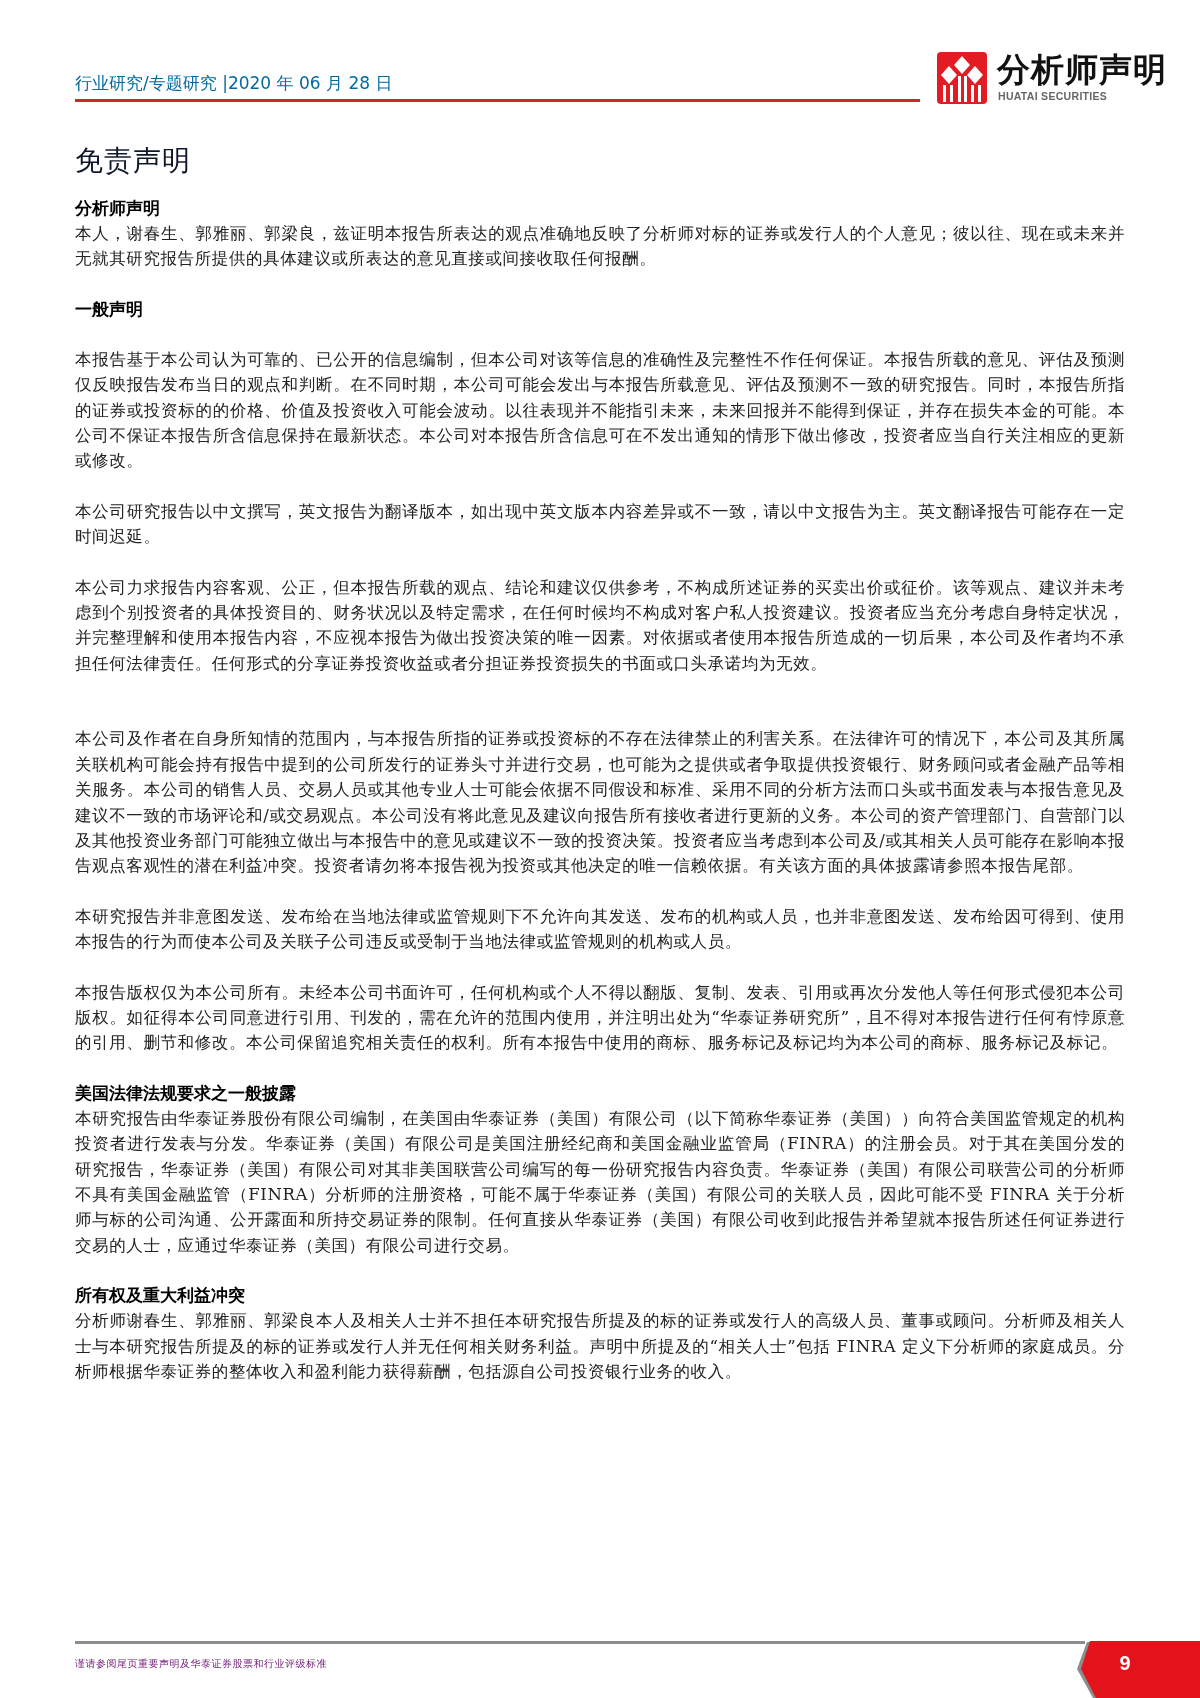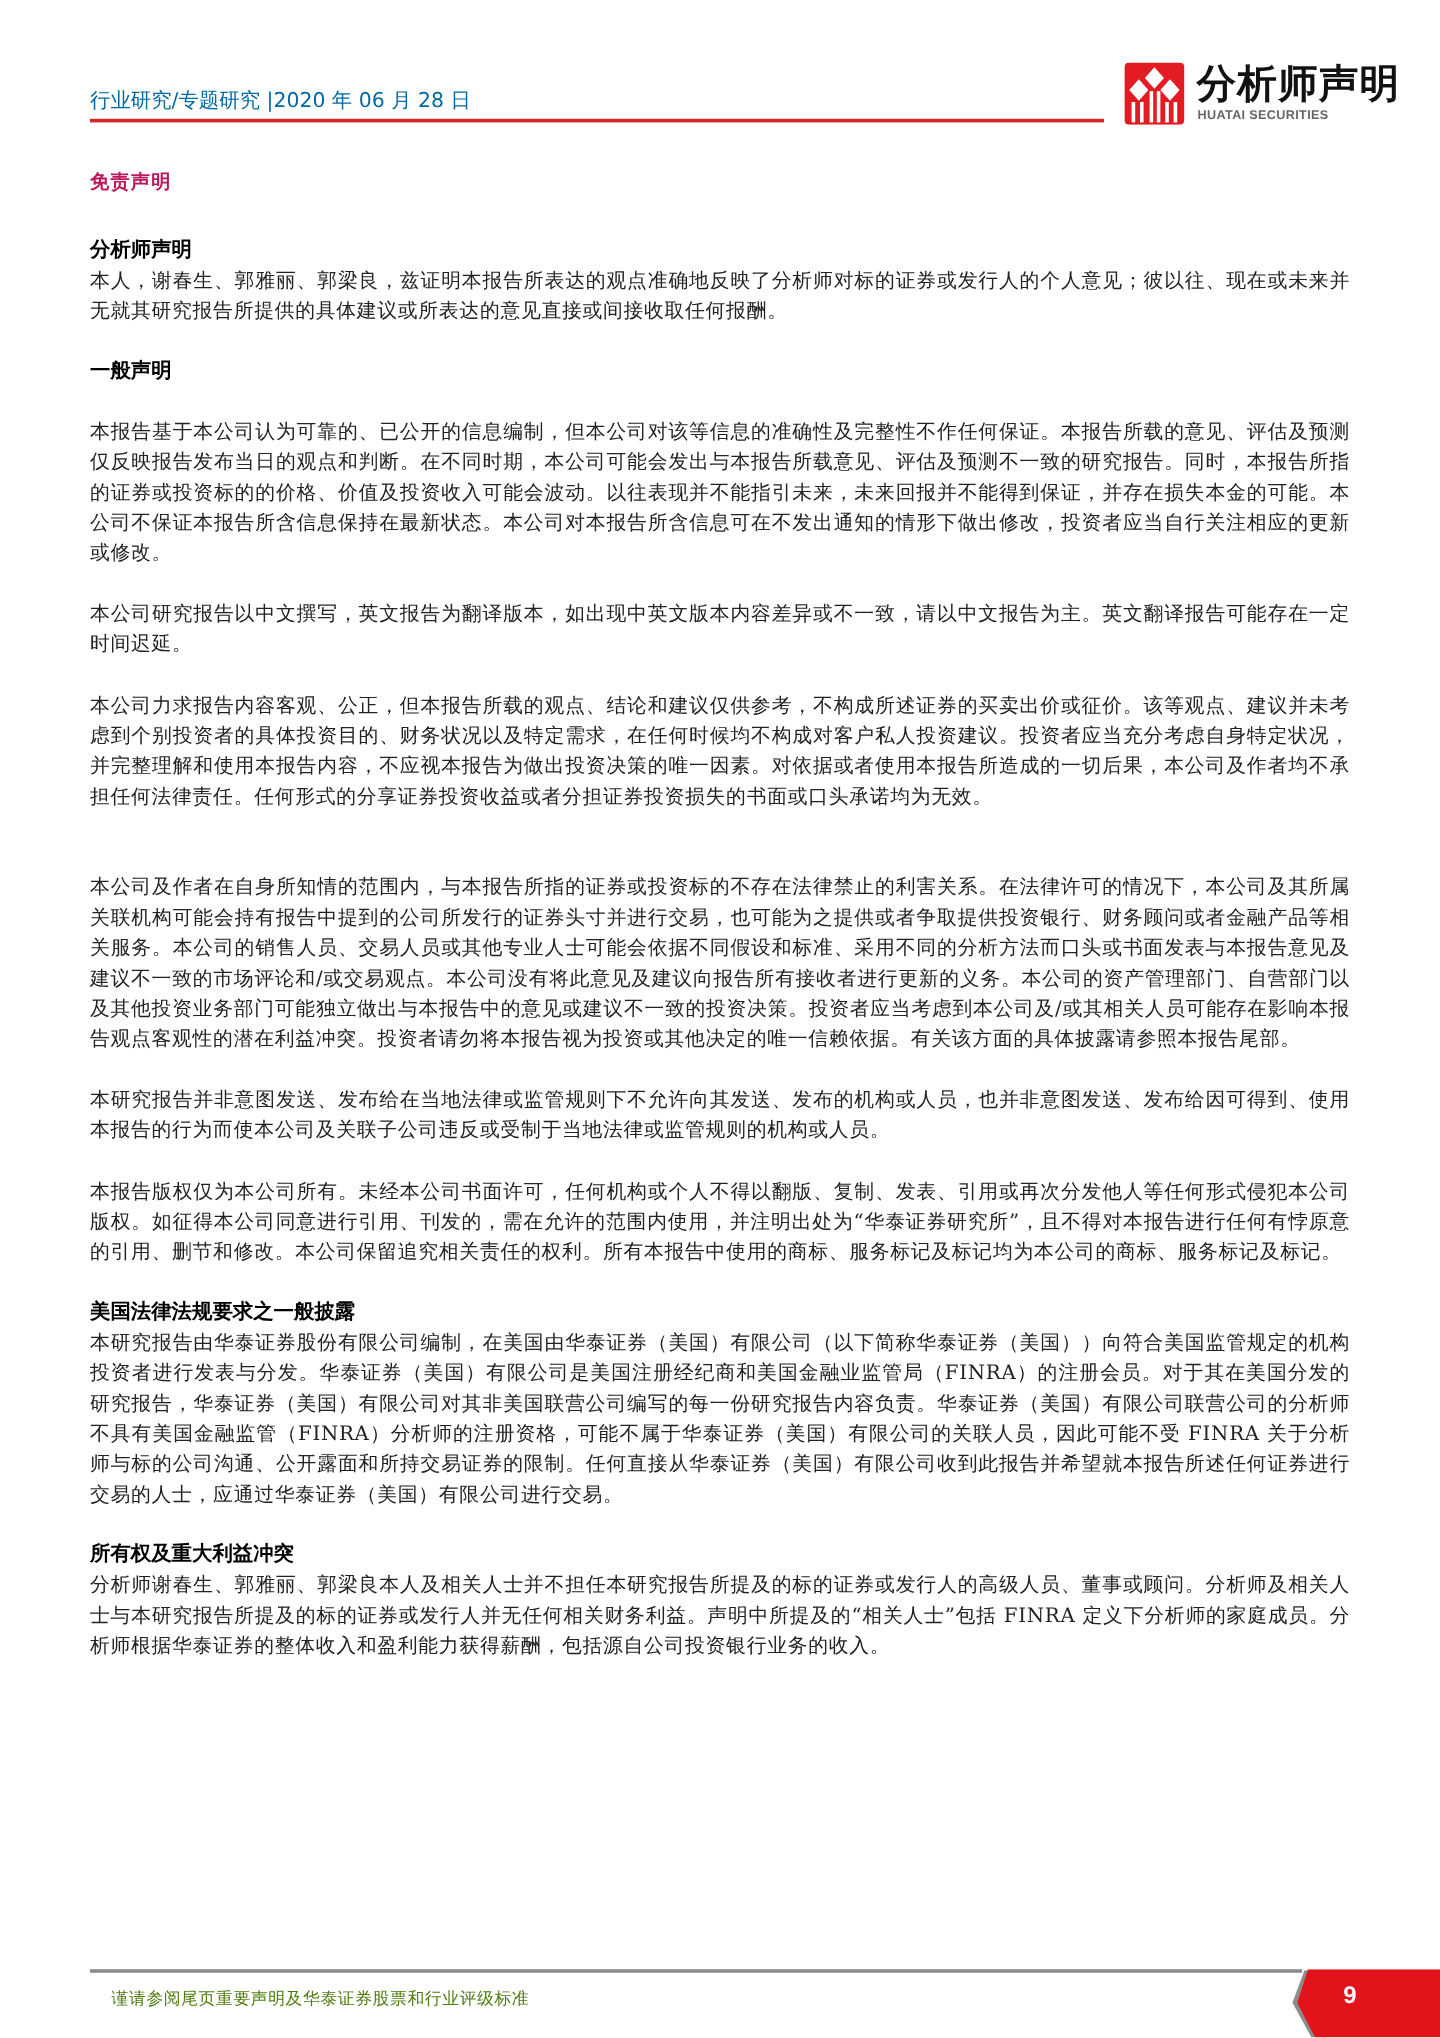--- a/index.html
+++ b/index.html
@@ -8,28 +8,28 @@
   .header { position: absolute; left: 75px; top: 66px; width: 850px; height: 36px; }
   .header-text { position: absolute; left: 0; top: 6px; font-size: 17px; color: #0369a1;
                  font-family: "DejaVu Sans", "Liberation Sans", sans-serif; white-space: nowrap; }
   .header-line { position: absolute; left: 75px; top: 99px; width: 845px; height: 3px; background: #d9232a; }
   .logo { position: absolute; left: 937px; top: 50px; width: 200px; height: 56px; }
   .logo-mark { position: absolute; left: 0; top: 2px; width: 50px; height: 52px; }
   .logo-cn { position: absolute; left: 60px; top: -2px; font-size: 33px; font-weight: bold; color: #111;
              font-family: "DejaVu Sans", "Liberation Sans", sans-serif; letter-spacing: 1px; white-space: nowrap; }
   .logo-en { position: absolute; left: 61px; top: 40px; font-size: 10.5px; font-weight: bold; color: #666;
              font-family: "Liberation Sans", "DejaVu Sans", sans-serif; letter-spacing: 0.3px; white-space: nowrap; text-align: right; }
-  .title { position: absolute; left: 75px; top: 142px; font-size: 16px; font-weight: bold; color: #be185d;
+  .title { position: absolute; left: 75px; top: 142px; font-size: 28px; font-weight: normal; color: #0f172a;
            font-family: "DejaVu Serif", serif; letter-spacing: 1px; }
   .content { position: absolute; left: 75px; top: 196px; width: 1050px; }
   .sec-h { font-size: 17px; font-weight: bold; color: #000; line-height: 25px; margin: 0; }
   .para { font-size: 16.5px; line-height: 25.4px; margin: 0; text-align: justify; letter-spacing: 0.6px; color: #222; }
   .gap { height: 25px; }
   .footer-line { position: absolute; left: 75px; top: 1641px; width: 1010px; height: 3px; background: #8c8c8c; }
-  .footer-text { position: absolute; left: 75px; top: 1657px; font-size: 14px; color: #4d7c0f; letter-spacing: 0.5px; margin-left: 18px; }
+  .footer-text { position: absolute; left: 75px; top: 1657px; font-size: 10px; color: #701a75; letter-spacing: 0.5px; }
   .page-tab { position: absolute; left: 1073px; top: 1641px; width: 127px; height: 57px; }
   .page-num { position: absolute; left: 1100px; top: 1652px; width: 50px; text-align: center; font-size: 20px;
               font-weight: bold; color: #fff; font-family: "Liberation Sans", "DejaVu Sans", sans-serif; }
 </style>
 </head>
 <body>
 
 <div class="header">
   <span class="header-text"><span>行业研究/专题研究</span> <span>|</span><span>2020 年 06 月 28 日</span></span>
 </div>

